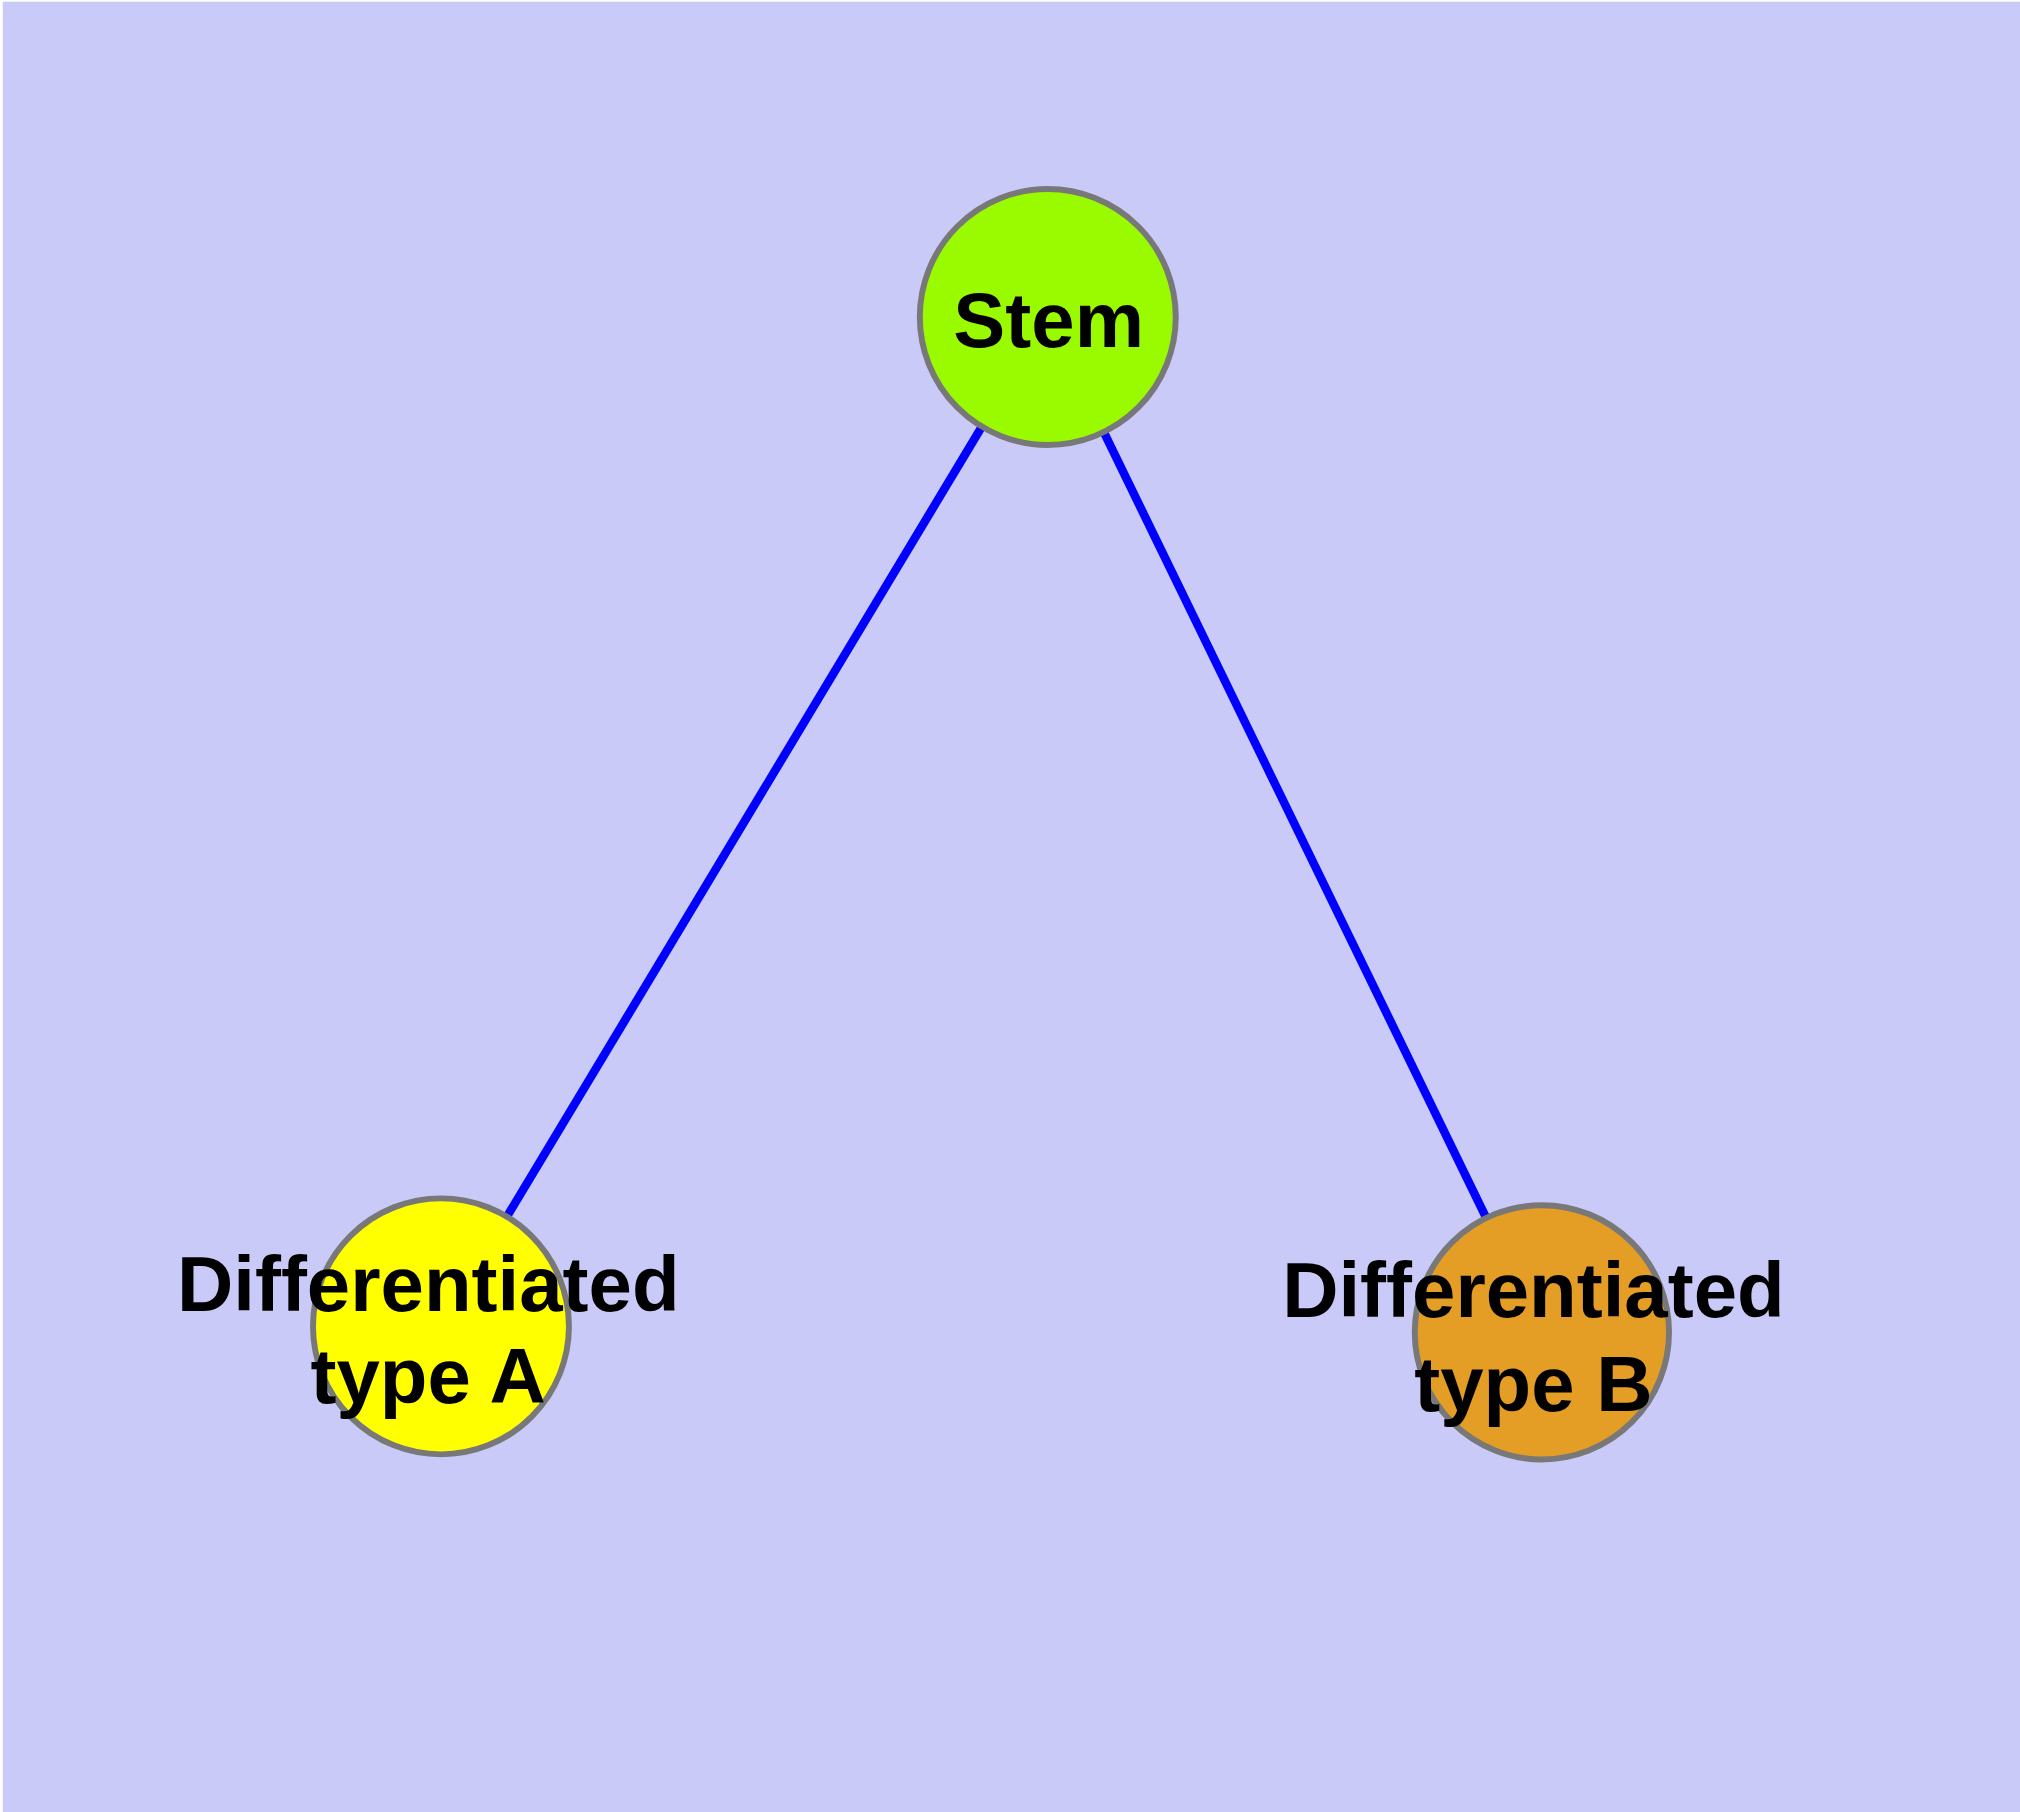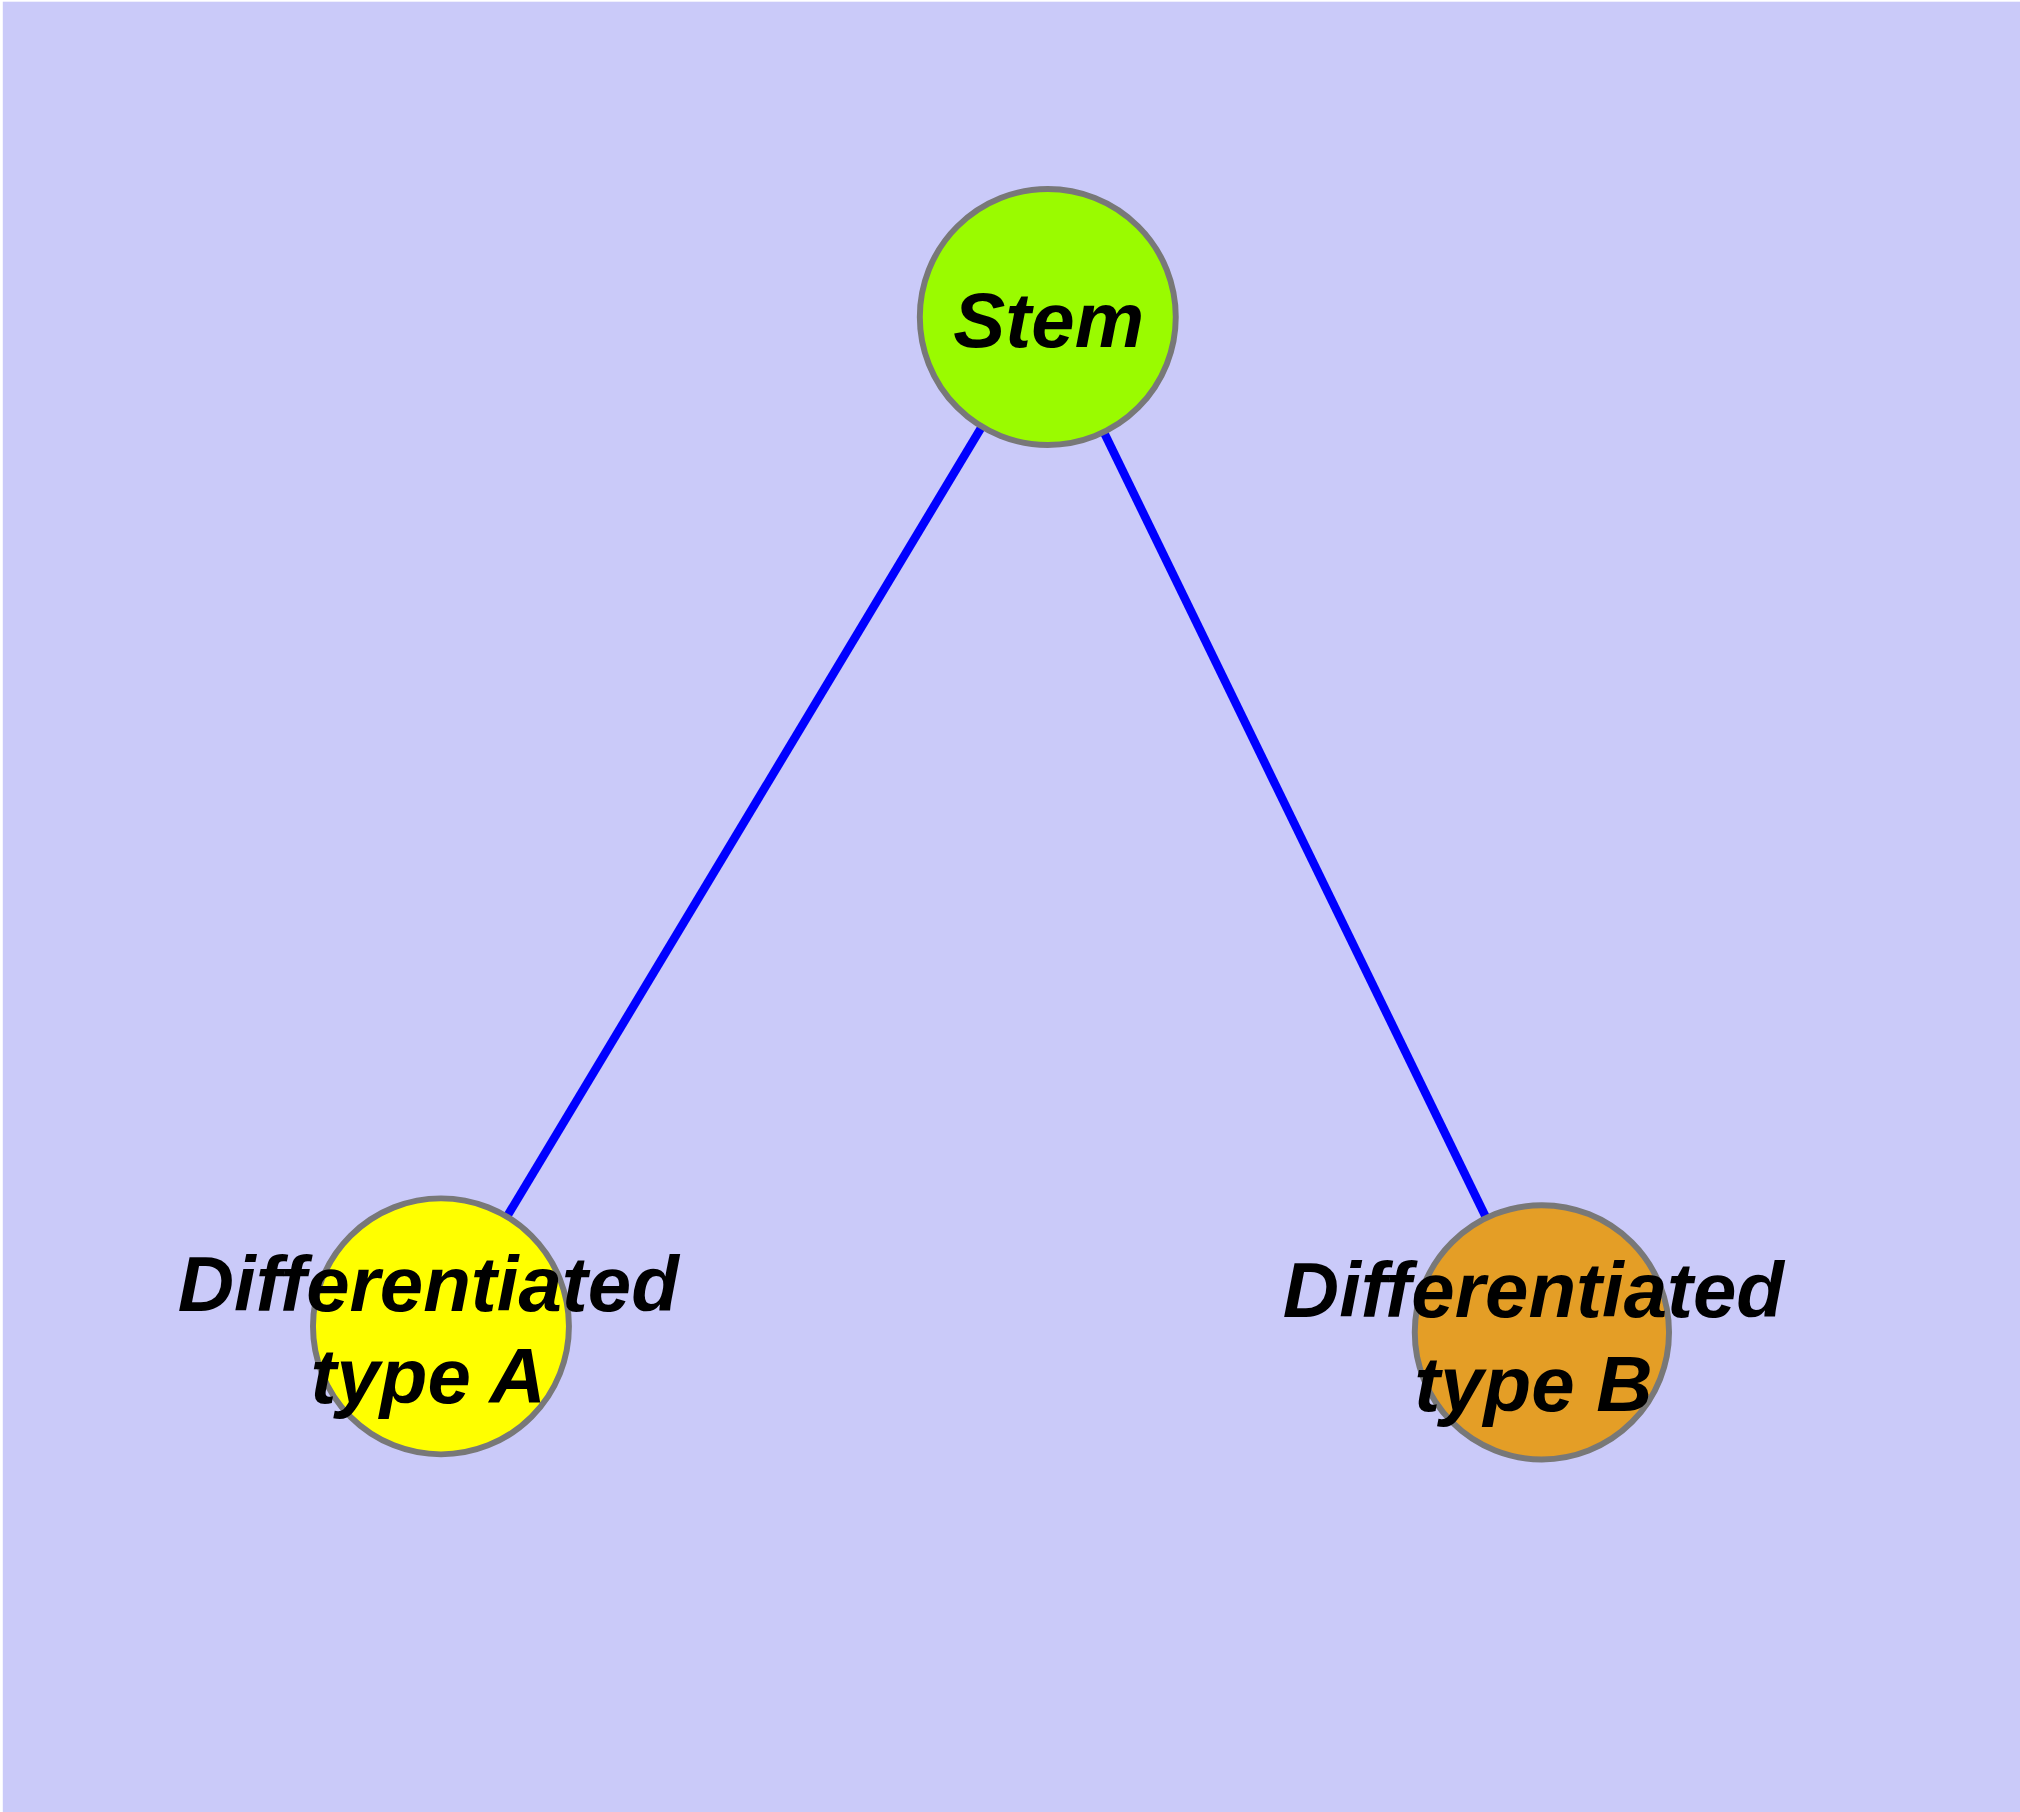--- a/index.html
+++ b/index.html
@@ -8,21 +8,20 @@
     background: #ffffff;
     width: 2021px;
     height: 1812px;
     overflow: hidden;
     font-family: "Liberation Sans", sans-serif;
   }
   .canvas-wrap {
     position: relative;
     width: 2021px;
     height: 1812px;
-    font-style: italic;
   }
   svg.diagram {
     display: block;
     width: 2021px;
     height: 1812px;
   }
   .node-label {
     font-family: "Liberation Sans", sans-serif;
     font-weight: bold;
     font-size: 92px;

